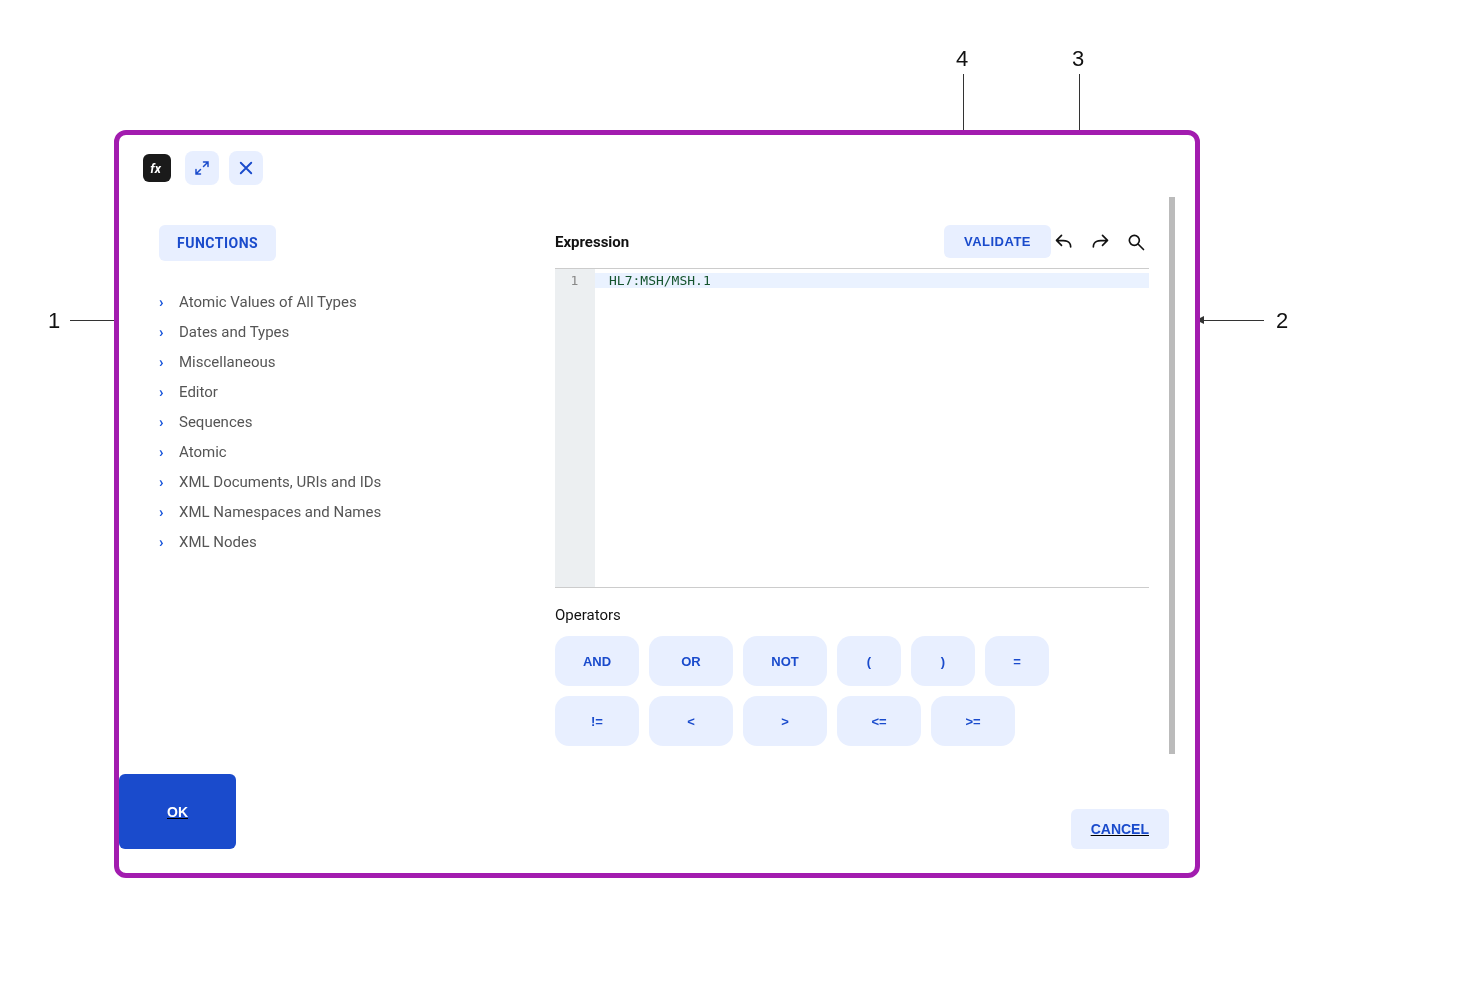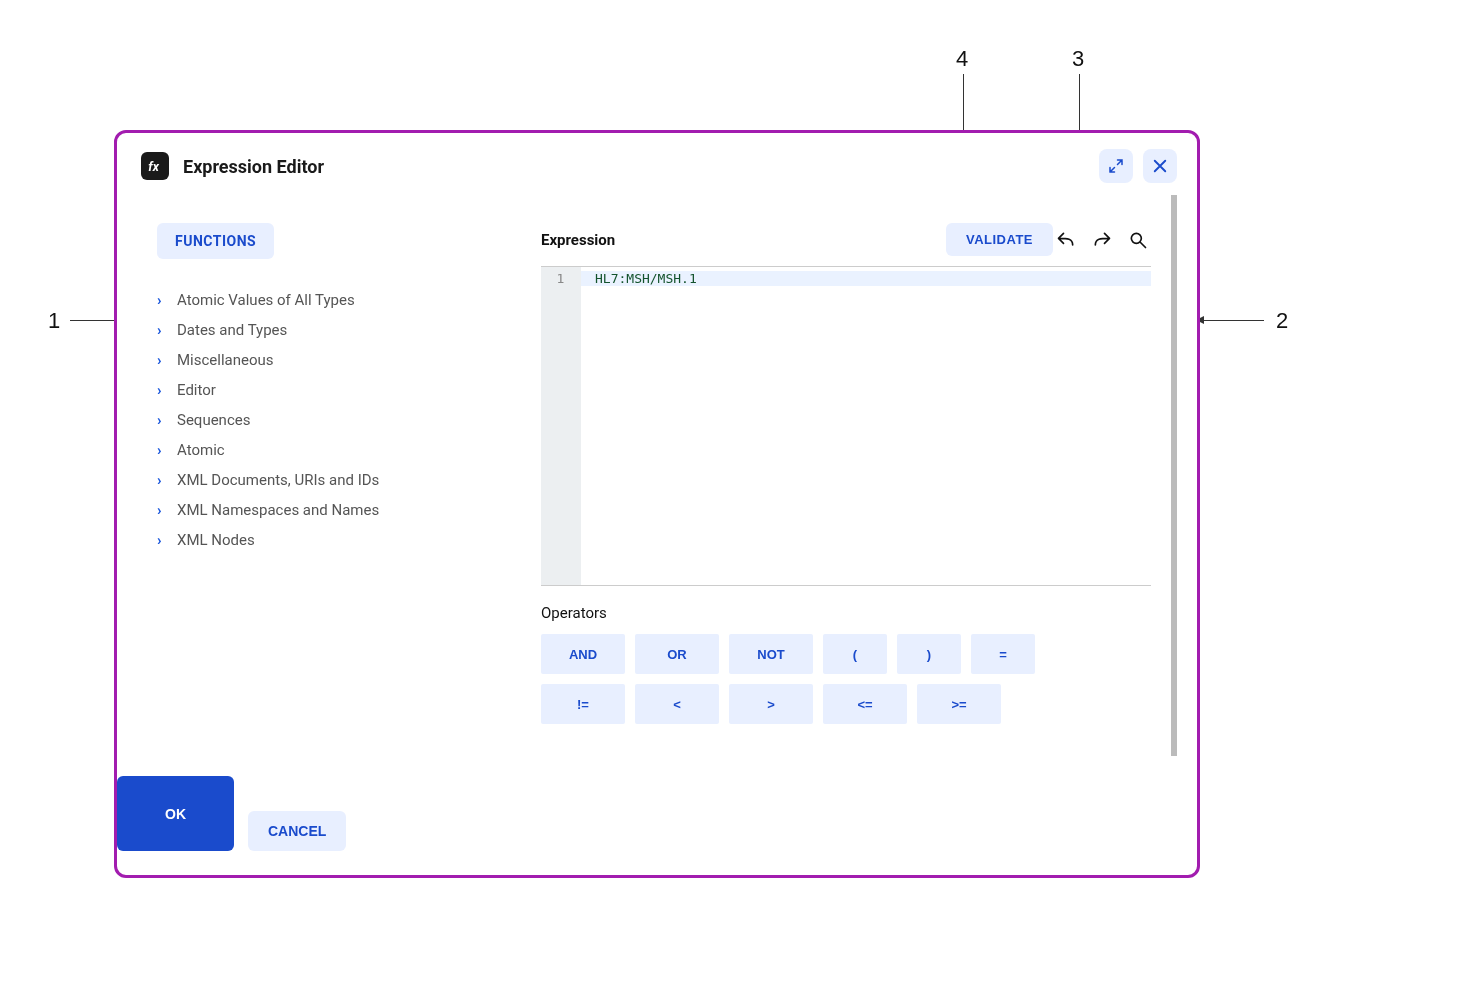--- a/index.html
+++ b/index.html
@@ -10,21 +10,21 @@
     width: 1460px;
     height: 1008px;
     position: relative;
   }
   .dialog {
     position: absolute;
     left: 114px;
     top: 130px;
     width: 1086px;
     height: 748px;
-    border: 3px solid #a21caf;
+    border: 5px solid #a21caf;
     border-radius: 12px;
     background: #fff;
     padding: 0;
     display: flex;
     flex-direction: column;
   }
   .dialog-header {
     display: flex;
     align-items: center;
     padding: 16px 20px 12px 24px;
@@ -58,21 +58,21 @@
     display: flex;
     align-items: center;
     justify-content: center;
     cursor: pointer;
   }
   .icon-btn svg { width: 18px; height: 18px; }
   .dialog-body {
     display: flex;
     flex: 1;
     padding: 0 20px 0 24px;
-    gap: 0;
+    gap: 12px;
     min-height: 0;
   }
   .sidebar {
     width: 400px;
     padding-top: 28px;
   }
   .functions-tab {
     display: inline-block;
     background: #e8efff;
     color: #1a4bcc;
@@ -184,34 +184,35 @@
     display: flex;
     flex-wrap: wrap;
     gap: 10px;
   }
   .op-btn {
     background: #e8efff;
     color: #1a4bcc;
     font-weight: 700;
     font-size: 13px;
     border: none;
-    border-radius: 2px;
+    border-radius: 14px;
     width: 84px;
-    height: 40px;
+    height: 50px;
     cursor: pointer;
     display: flex;
     align-items: center;
     justify-content: center;
   }
   .op-btn.small { width: 64px; }
   .dialog-footer {
     display: flex;
-    justify-content: flex-start;
+    justify-content: space-between;
     gap: 14px;
     padding: 20px 26px 24px 0;
+    text-decoration: underline;
   }
   .btn-primary {
     background: #1a4bcc;
     color: #fff;
     font-weight: 700;
     font-size: 14px;
     border: none;
     border-radius: 6px;
     padding: 12px 48px;
     cursor: pointer;
@@ -263,21 +264,20 @@
 <div class="callout-line" style="left:963px; top:74px; width:1px; height:154px;"></div>
 <div class="arrowhead" style="left:959px; top:228px; border-top:8px solid #333; border-left:4px solid transparent; border-right:4px solid transparent;"></div>
 
 <div class="dialog">
   <div class="dialog-header">
     <div class="fx-icon">
       <svg viewBox="0 0 24 24" fill="none">
           <text x="4" y="18" font-size="15" font-style="italic" font-weight="700" fill="#fff">fx</text>
         </svg>
     </div>
-    <div class="dialog-title">Expression Editor</div>
     <div class="header-actions">
       <div class="icon-btn">
         <svg viewBox="0 0 24 24">
             <path d="M4 14 L4 20 L10 20 M4 20 L10 14 M20 10 L20 4 L14 4 M20 4 L14 10" stroke="#1a4bcc" stroke-width="2" fill="none" stroke-linecap="round"></path>
           </svg>
       </div>
       <div class="icon-btn">
         <svg viewBox="0 0 24 24">
             <path d="M5 5 L19 19 M19 5 L5 19" stroke="#1a4bcc" stroke-width="2.5" stroke-linecap="round"></path>
           </svg>

